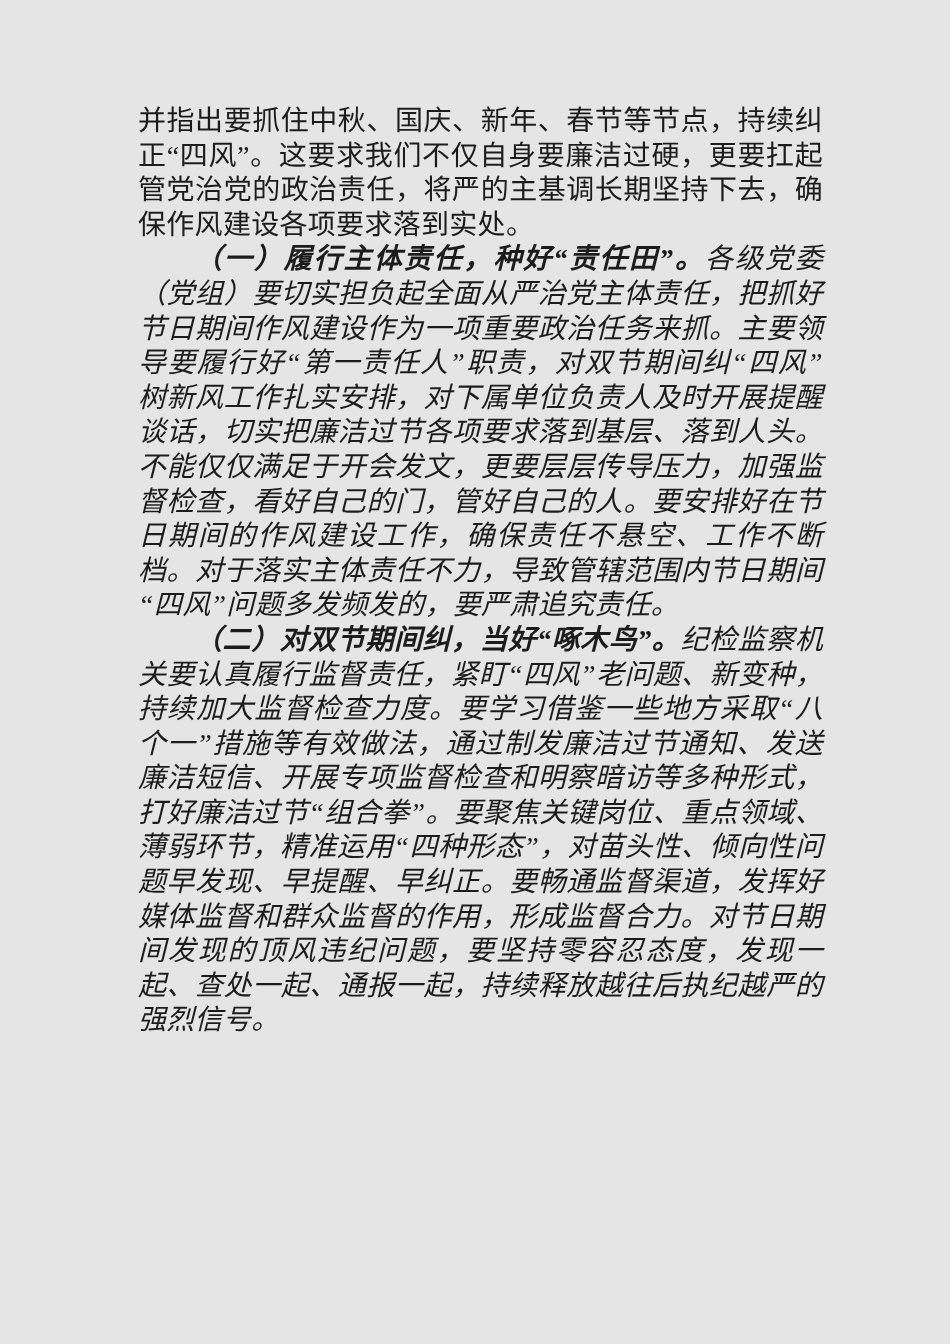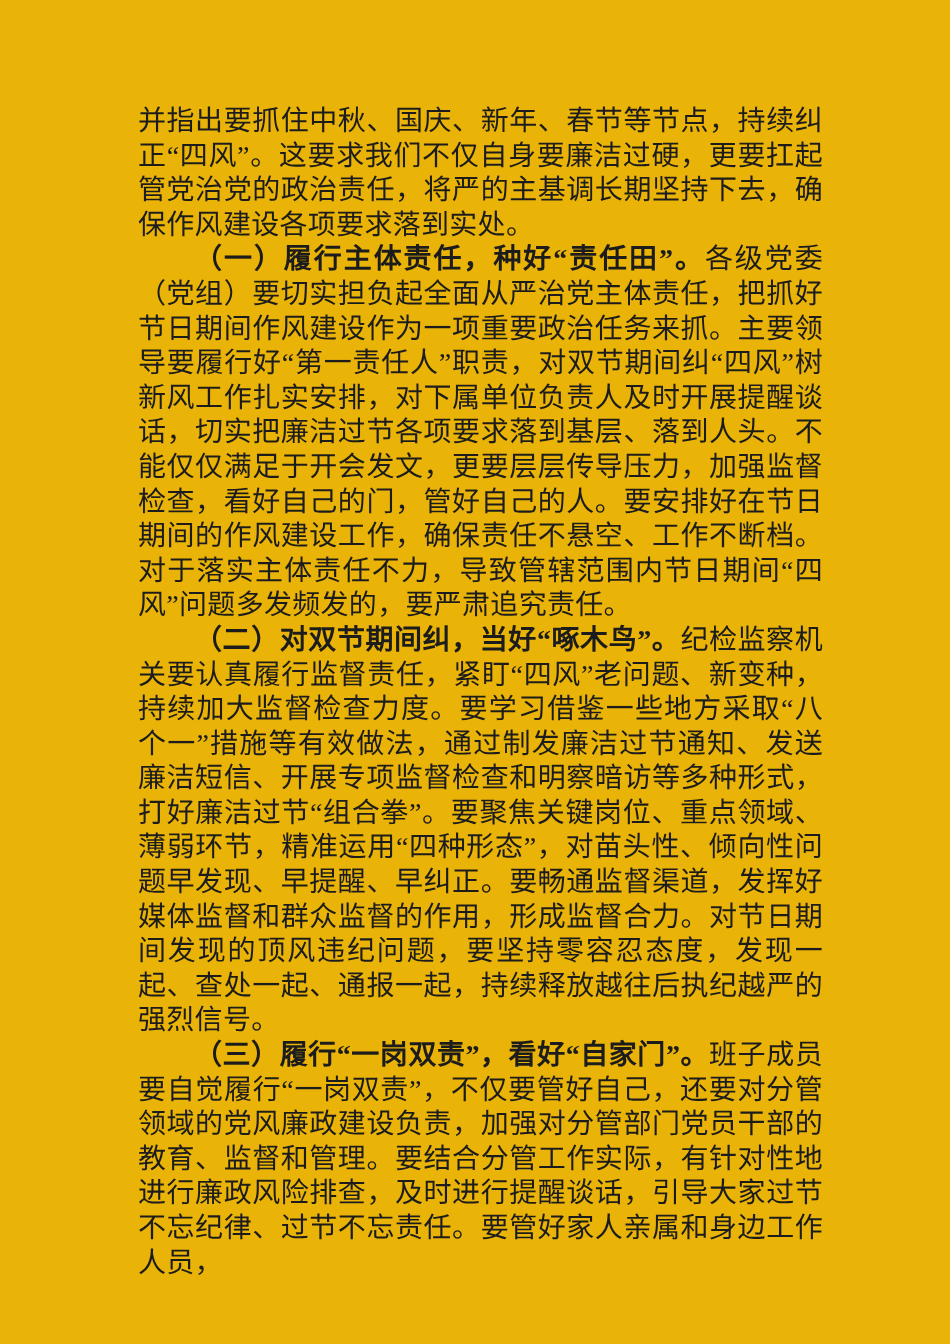--- a/index.html
+++ b/index.html
@@ -5,50 +5,50 @@
   html, body {
     margin: 0;
     padding: 0;
     background: #ffffff;
   }
   .page {
     position: relative;
     width: 950px;
     height: 1344px;
     box-sizing: border-box;
-    background: #eab308;
+    background: #e5e5e5;
     padding: 104px 127px 0 138px;
     overflow: hidden;
     font-family: "Liberation Serif", "DejaVu Serif", serif;
     font-size: 28px;
     line-height: 34.6px;
     color: #1c1c1c;
     text-align: justify;
     letter-spacing: 0.3px;
   }
   .para {
     margin: 0;
     padding: 0;
   }
   .para.indented {
     text-indent: 2em;
+    font-style: italic;
   }
   .para-heading {
     font-weight: 700;
   }
   .para-body {
     font-weight: 400;
   }
 </style>
 </head>
 <body>
 
 <div class="page">
 
   <p class="para"><span class="para-body">并指出要抓住中秋、国庆、新年、春节等节点，持续纠正“四风”。这要求我们不仅自身要廉洁过硬，更要扛起管党治党的政治责任，将严的主基调长期坚持下去，确保作风建设各项要求落到实处。</span></p>
 
   <p class="para indented"><span class="para-heading">（一）履行主体责任，种好“责任田”。</span><span class="para-body">各级党委（党组）要切实担负起全面从严治党主体责任，把抓好节日期间作风建设作为一项重要政治任务来抓。主要领导要履行好“第一责任人”职责，对双节期间纠“四风”树新风工作扎实安排，对下属单位负责人及时开展提醒谈话，切实把廉洁过节各项要求落到基层、落到人头。不能仅仅满足于开会发文，更要层层传导压力，加强监督检查，看好自己的门，管好自己的人。要安排好在节日期间的作风建设工作，确保责任不悬空、工作不断档。对于落实主体责任不力，导致管辖范围内节日期间“四风”问题多发频发的，要严肃追究责任。</span></p>
 
   <p class="para indented"><span class="para-heading">（二）对双节期间纠，当好“啄木鸟”。</span><span class="para-body">纪检监察机关要认真履行监督责任，紧盯“四风”老问题、新变种，持续加大监督检查力度。要学习借鉴一些地方采取“八个一”措施等有效做法，通过制发廉洁过节通知、发送廉洁短信、开展专项监督检查和明察暗访等多种形式，打好廉洁过节“组合拳”。要聚焦关键岗位、重点领域、薄弱环节，精准运用“四种形态”，对苗头性、倾向性问题早发现、早提醒、早纠正。要畅通监督渠道，发挥好媒体监督和群众监督的作用，形成监督合力。对节日期间发现的顶风违纪问题，要坚持零容忍态度，发现一起、查处一起、通报一起，持续释放越往后执纪越严的强烈信号。</span></p>
 
-  <p class="para indented"><span class="para-heading">（三）履行“一岗双责”，看好“自家门”。</span><span class="para-body">班子成员要自觉履行“一岗双责”，不仅要管好自己，还要对分管领域的党风廉政建设负责，加强对分管部门党员干部的教育、监督和管理。要结合分管工作实际，有针对性地进行廉政风险排查，及时进行提醒谈话，引导大家过节不忘纪律、过节不忘责任。要管好家人亲属和身边工作人员，</span></p>
 
 </div>
 
 </body></html>

